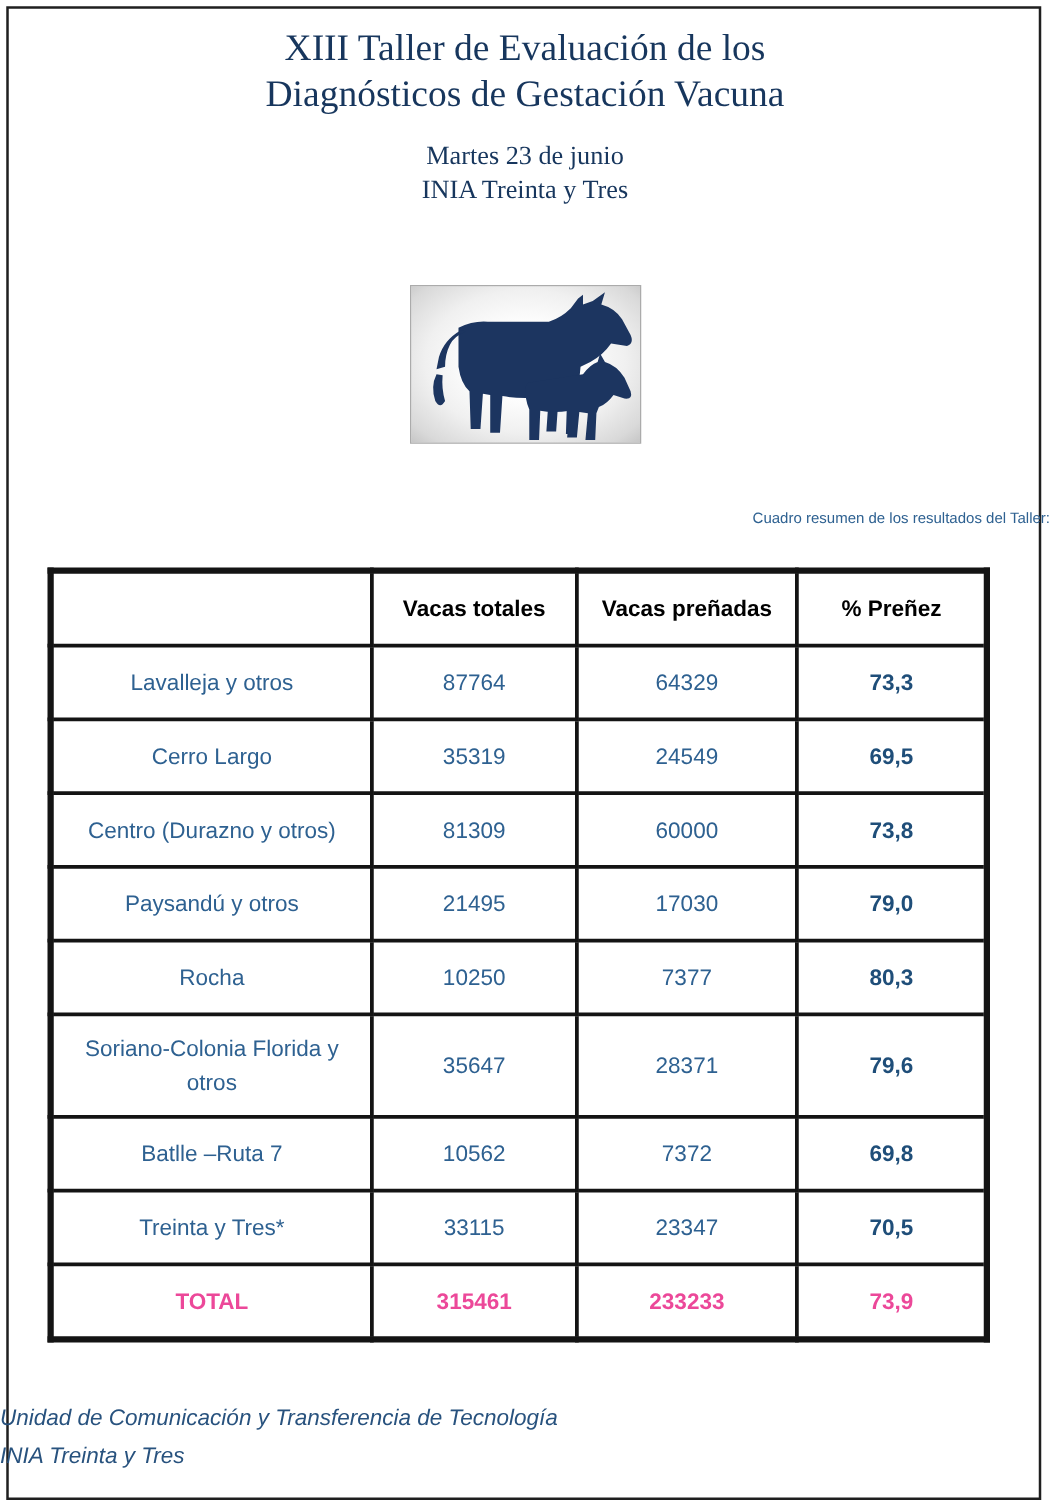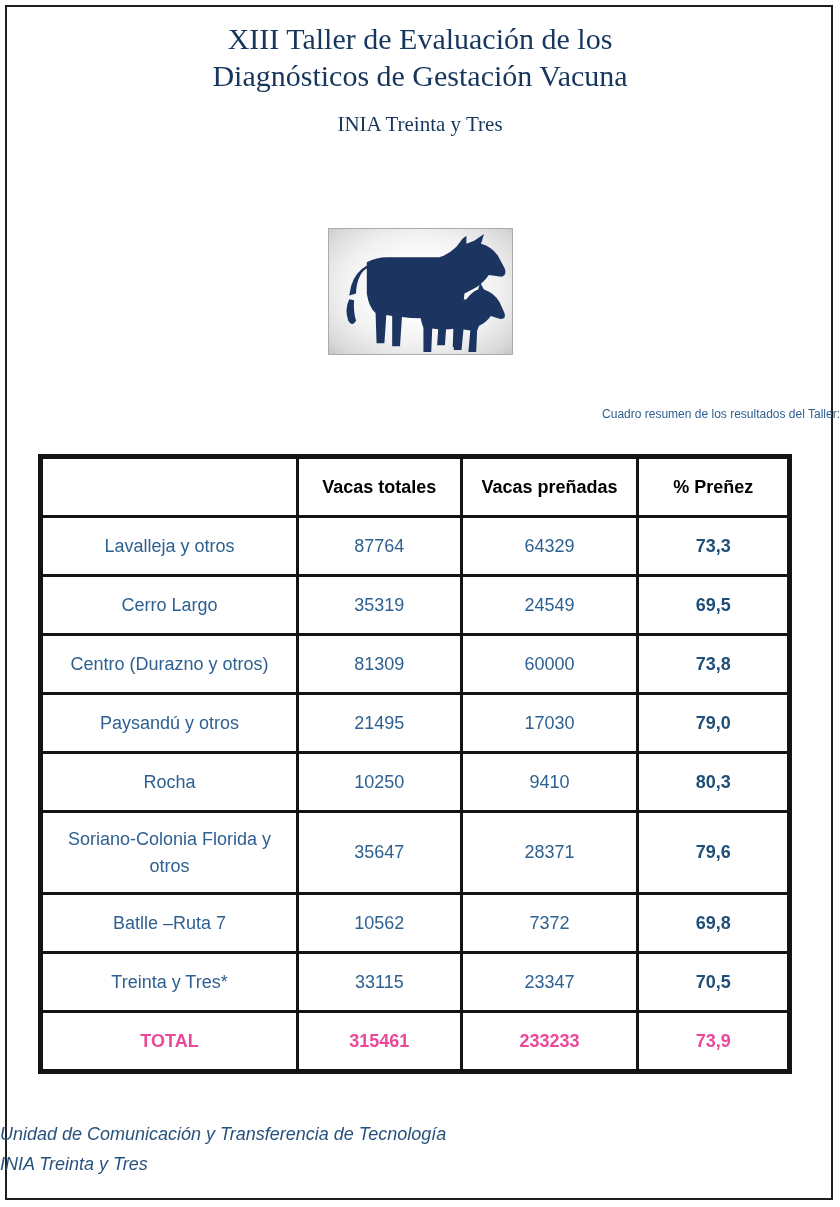--- a/index.html
+++ b/index.html
@@ -80,20 +80,21 @@
 
 <div class="page">
   <div class="page-frame"></div>
 
   <div class="title-block">
     <div>XIII Taller de Evaluación de los</div>
     <div>Diagnósticos de Gestación Vacuna</div>
   </div>
 
   <div class="subtitle-block">
+    <div>Martes 23 de junio</div>
     <div>INIA Treinta y Tres</div>
   </div>
 
   <div class="cow-image">
     <svg viewBox="0 0 186 128" xmlns="http://www.w3.org/2000/svg">
 
       <path d="M38,34
            Q50,28 62,29 L112,29
            Q122,26 130,18 L136,10 L140,7 L140,15
            L148,12 L158,5 L155,15
@@ -162,21 +163,21 @@
     </tr>
     <tr class="row-d">
       <td class="label-cell">Paysandú y otros</td>
       <td class="num-cell">21495</td>
       <td class="num-cell">17030</td>
       <td class="pct-cell">79,0</td>
     </tr>
     <tr class="row-d">
       <td class="label-cell">Rocha</td>
       <td class="num-cell">10250</td>
-      <td class="num-cell">9410</td>
+      <td class="num-cell">7377</td>
       <td class="pct-cell">80,3</td>
     </tr>
     <tr class="row-s">
       <td class="label-cell">Soriano-Colonia Florida y otros</td>
       <td class="num-cell">35647</td>
       <td class="num-cell">28371</td>
       <td class="pct-cell">79,6</td>
     </tr>
     <tr class="row-d">
       <td class="label-cell">Batlle –Ruta 7</td>

